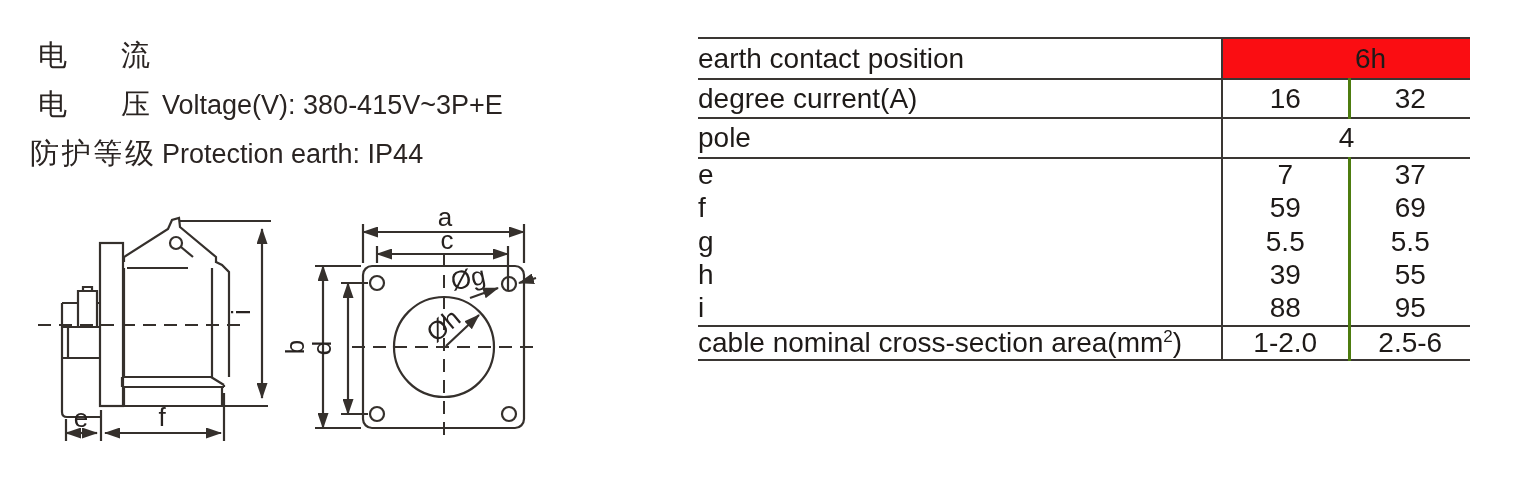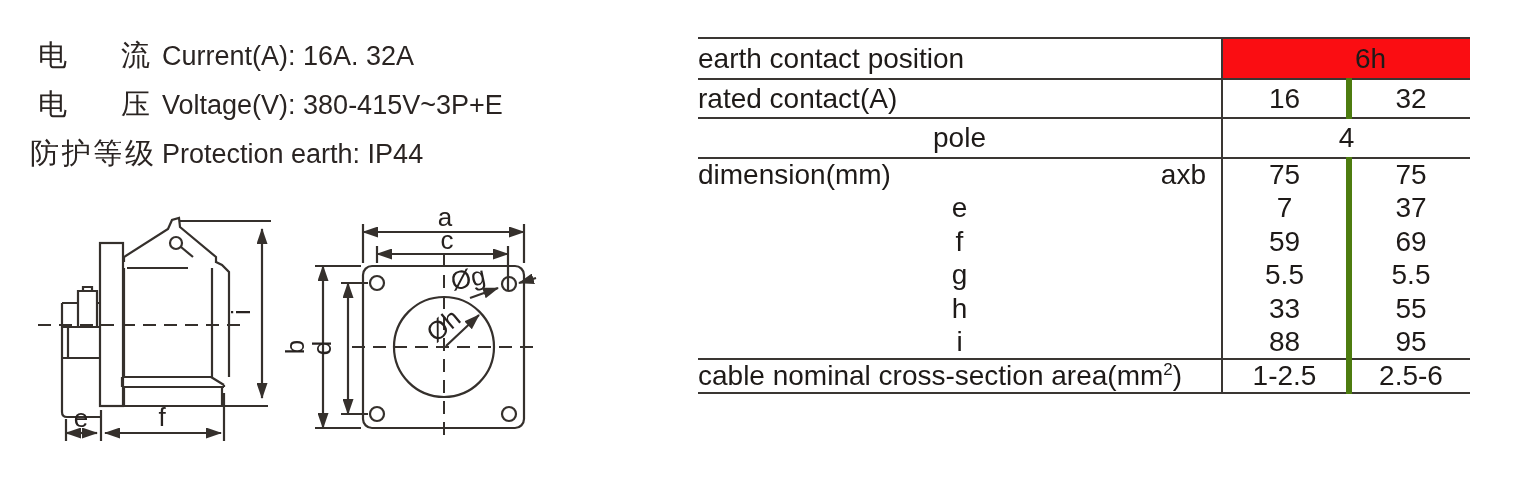--- a/index.html
+++ b/index.html
@@ -15,44 +15,43 @@
   .cn4{width:124px;margin-right:8px;}
   
   table.spec{
     position:absolute;left:698px;top:37px;width:772px;table-layout:fixed;
     border-collapse:collapse;color:#1e1a18;font-size:28px;
     border-top:2.5px solid #3a3633;border-bottom:2.5px solid #3a3633;
   }
   table.spec td{padding:0;vertical-align:middle;}
   td.lbl{text-align:left;padding-left:5px;border-right:2.5px solid #3a3633;margin-top:42px;}
   td.val{text-align:center;}
-  td.split{border-right:6px solid #4d7c0f;text-align:center;}
+  td.split{border-right:3px solid #4d7c0f;text-align:center;}
   .hline{border-bottom:2.5px solid #3a3633;}
-  td.ralign{text-align:center;padding-right:15px;}
+  td.ralign{text-align:left;padding-right:15px;}
   .dimflex{display:flex;justify-content:space-between;align-items:baseline;padding-right:15px;}
   .sup{font-size:17px;vertical-align:super;line-height:0;}
   td.red-cell{text-align:center;color:#1e1a18;}
   
   .drawings{position:absolute;left:30px;top:195px;}
   .drawings path,.drawings rect,.drawings circle,.drawings line{
     fill:none;stroke:#35302c;stroke-width:2.2;stroke-linecap:butt;stroke-linejoin:miter;}
   .drawings .dash{stroke-dasharray:13 8;stroke-width:2;}
   .drawings text{fill:#272220;stroke:none;font-family:"Liberation Sans",sans-serif;font-size:26px;}
 </style>
 </head>
 <body>
 
 <div class="canvas">
 
   <div class="spec-line" style="left:38px;top:36px;">
     <span class="cn-box cn2">
         <span>电</span>
         <span>流</span>
       </span>
-    <span>Current(A): 16A. 32A</span>
   </div>
   <div class="spec-line" style="left:38px;top:85px;">
     <span class="cn-box cn2">
         <span>电</span>
         <span>压</span>
       </span>
     <span>Voltage(V): 380-415V~3P+E</span>
   </div>
   <div class="spec-line" style="left:30px;top:134px;">
     <span class="cn-box cn4">
@@ -69,68 +68,58 @@
         <col style="width:524px">
         <col style="width:127px">
         <col style="width:121px">
       </colgroup>
     <tbody>
         <tr style="height:41px">
       <td class="lbl hline">earth contact position</td>
       <td class="red-cell hline" colspan="2" style="background: rgb(250, 13, 18); padding-left: 48px;">6h</td>
     </tr>
     <tr style="height:39px">
-      <td class="lbl hline">rated contact(A)</td>
+      <td class="lbl hline">degree current(A)</td>
       <td class="val split hline">16</td>
       <td class="val hline">32</td>
     </tr>
     <tr style="height:40px">
       <td class="lbl ralign hline">pole</td>
       <td class="val hline" colspan="2">4</td>
     </tr>
 
-    <tr style="height:33.5px">
-      <td class="lbl">
-        <div class="dimflex">
-          <span>dimension(mm)</span>
-          <span>axb</span>
-        </div>
-      </td>
-      <td class="val split">75</td>
-      <td class="val">75</td>
-    </tr>
     <tr style="height:33.5px">
       <td class="lbl ralign">e</td>
       <td class="val split">7</td>
       <td class="val">37</td>
     </tr>
     <tr style="height:33.5px">
       <td class="lbl ralign">f</td>
       <td class="val split">59</td>
       <td class="val">69</td>
     </tr>
     <tr style="height:33.5px">
       <td class="lbl ralign">g</td>
       <td class="val split">5.5</td>
       <td class="val">5.5</td>
     </tr>
     <tr style="height:33.5px">
       <td class="lbl ralign">h</td>
-      <td class="val split">33</td>
+      <td class="val split">39</td>
       <td class="val">55</td>
     </tr>
     <tr style="height:33.5px">
       <td class="lbl ralign hline">i</td>
       <td class="val split hline">88</td>
       <td class="val hline">95</td>
     </tr>
 
     <tr style="height:29px">
       <td class="lbl"><span>cable nominal cross-section area(mm</span><span class="sup">2</span><span>)</span></td>
-      <td class="val split">1-2.5</td>
+      <td class="val split">1-2.0</td>
       <td class="val">2.5-6</td>
     </tr>
   </tbody>
     </table>
 
   <svg class="drawings" width="560" height="275" viewBox="30 195 560 275">
     <defs>
       <marker id="ah" markerUnits="userSpaceOnUse" markerWidth="16" markerHeight="11" refX="15" refY="5.5" orient="auto-start-reverse">
         <path d="M0,0 L16,5.5 L0,11 Z" style="fill:#35302c;stroke:none;"></path>
       </marker>

